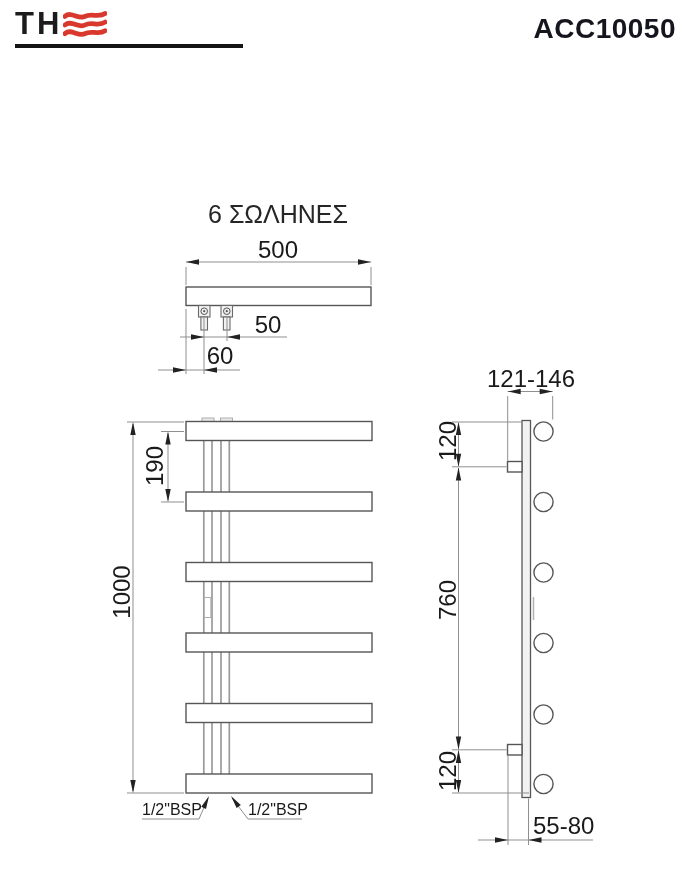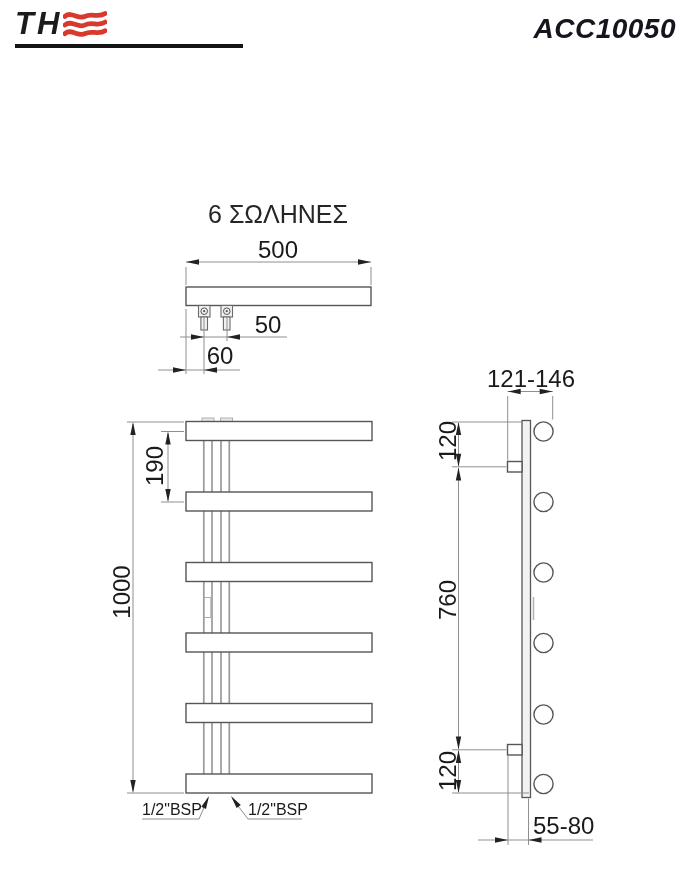--- a/index.html
+++ b/index.html
@@ -1,21 +1,21 @@
 <!DOCTYPE html>
 <html><head>
 <meta charset="utf-8">
 <style>
   html,body { margin:0; padding:0; }
   body { width:700px; height:869px; background:#ffffff; position:relative; overflow:hidden;
          font-family:"Liberation Sans","DejaVu Sans",sans-serif; }
 
   
   .header { position:absolute; left:15px; top:8px; right:24px;
-            display:flex; justify-content:space-between; align-items:flex-start;font-style:italic; }
+            display:flex; justify-content:space-between; align-items:flex-start; }
   .logo { display:flex; flex-direction:column; }
   .logo-row { display:flex; align-items:flex-start; height:33px; }
   .logo-row span { font-size:31px; font-weight:700; color:#1c1c1c; letter-spacing:3px;
                    line-height:31px; transform:scaleY(1.0); }
   .logo-waves { width:44px; height:30px; margin:2px 2px 0 1px; }
   .logo-underline { height:4px; background:#141414; width:228px; margin-top:3px; }
   .product-code { font-size:28px; font-weight:700; color:#15151d; letter-spacing:0.5px; margin-top:5px;margin-left:48px; }
 
   
   svg.drawing { position:absolute; left:0; top:0; }

